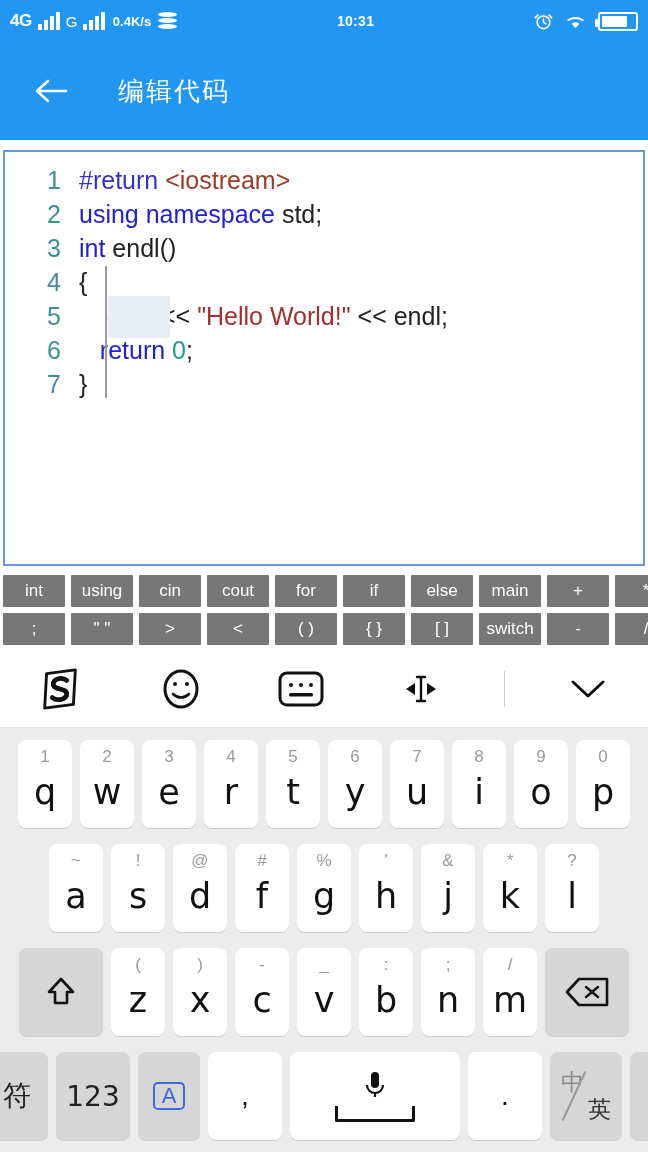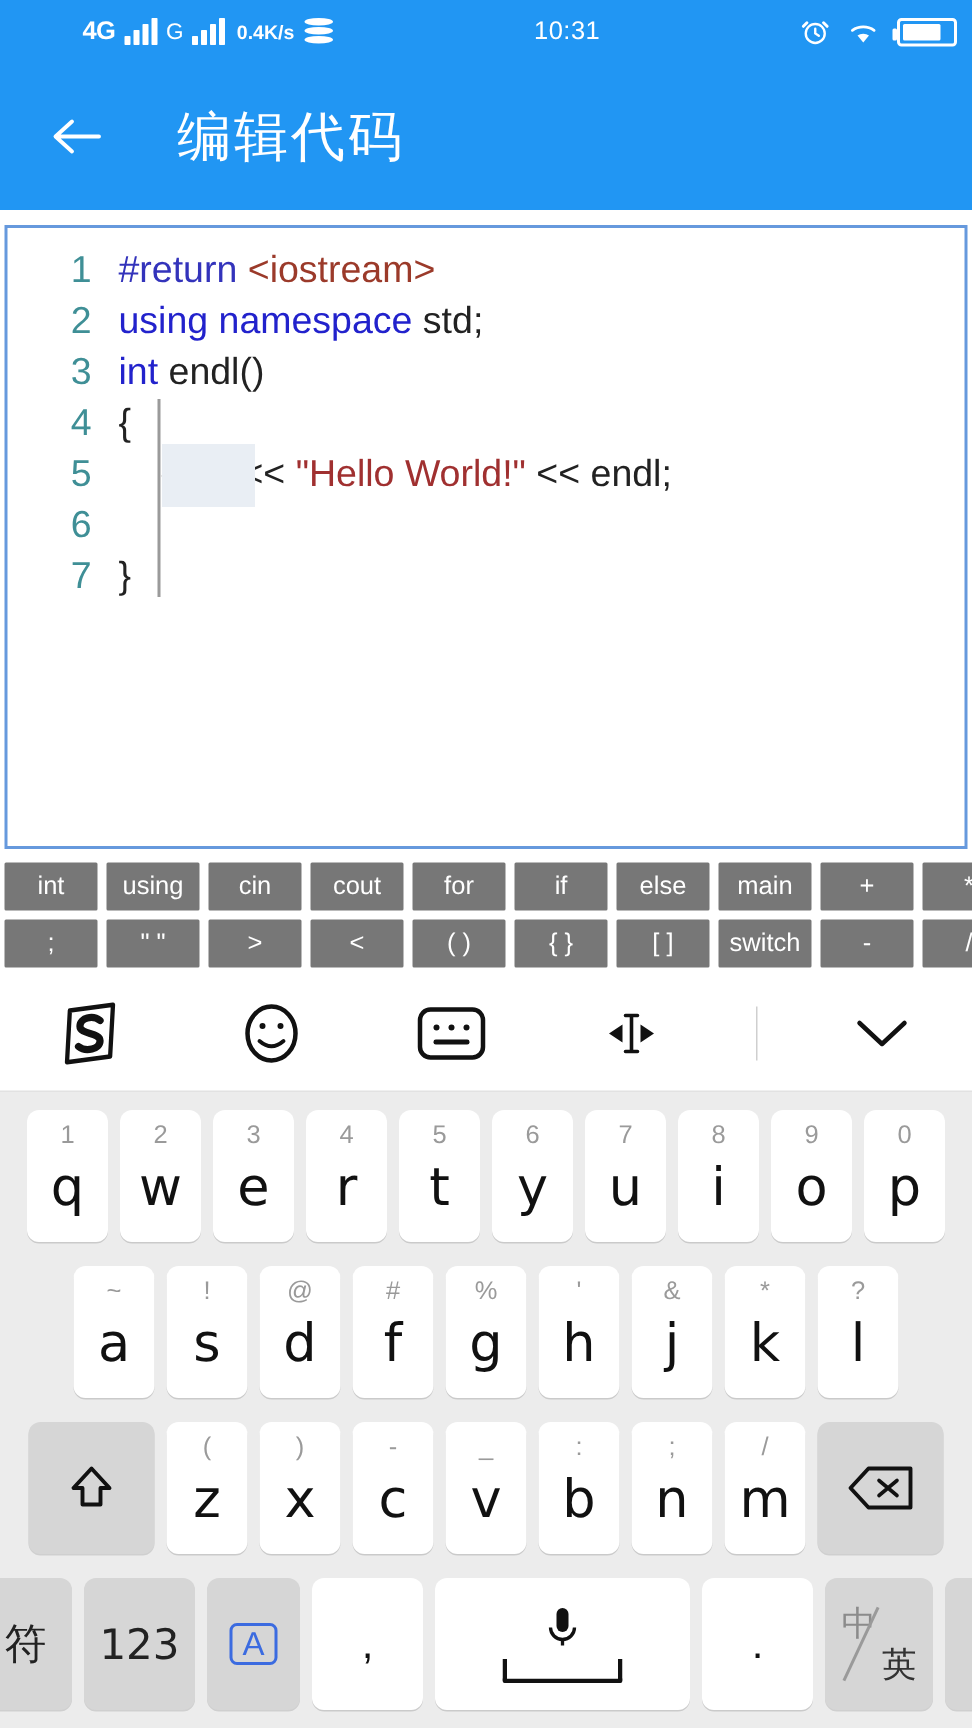--- a/index.html
+++ b/index.html
@@ -10,59 +10,59 @@
     overflow: hidden;
   }
   .screen { position: relative; width: 648px; height: 1152px; background: #fff; }
 
   
   .statusbar {
     height: 42px; background: #2196f3; color: #fff;
     display: flex; align-items: center; padding: 0 10px;
     font-size: 18px; font-weight: 700;
   }
-  .sb-left { display: flex; align-items: center; gap: 6px; flex: 0 0 auto; margin-left: 45px; }
+  .sb-left { display: flex; align-items: center; gap: 6px; flex: 0 0 auto; }
   .sb-center { flex: 1; display: flex; justify-content: center; }
   .sb-right { display: flex; align-items: center; gap: 12px; flex: 0 0 auto; }
   .net-label { font-size: 17px; font-weight: 700; letter-spacing: -0.5px; }
   .net-label.small { font-size: 15px; font-weight: 500; }
   .bars { display: flex; align-items: flex-end; gap: 2px; height: 18px; }
   .bars i { display: block; width: 4px; background: #fff; border-radius: 0.5px; }
   .bars i:nth-child(1) { height: 6px; }
   .bars i:nth-child(2) { height: 10px; }
   .bars i:nth-child(3) { height: 14px; }
   .bars i:nth-child(4) { height: 18px; }
   .speed { font-size: 13px; font-weight: 600; margin-left: 2px; }
   .datastack { position: relative; width: 19px; height: 20px; margin-left: 1px; }
   .datastack i { position: absolute; left: 0; width: 19px; height: 5px;
       background: #fff; border-radius: 50%/50%; }
   .datastack i:nth-child(1) { top: 1px; }
   .datastack i:nth-child(2) { top: 7px; }
   .datastack i:nth-child(3) { top: 13px; }
-  .clock { font-size: 17px; font-weight: 400; letter-spacing: 0.3px; }
+  .clock { font-size: 14px; font-weight: 700; letter-spacing: 0.3px; }
   .alarm { width: 19px; height: 19px; }
   .wifi { width: 21px; height: 17px; }
   .battery {
     width: 40px; height: 19px; border: 2px solid #fff; border-radius: 3px;
     position: relative; display: flex; align-items: center; padding: 2px;
   }
   .battery::after {
     content: ""; position: absolute; left: -5px; top: 5px;
     width: 3px; height: 8px; background: #fff; border-radius: 1px;
   }
   .battery .fill { height: 100%; background: #fff; border-radius: 1px; }
 
   
   .appbar {
     height: 98px; background: #2196f3; color: #fff;
     display: flex; align-items: center; padding-left: 32px;
   }
   .back-arrow { width: 40px; height: 30px; flex: 0 0 auto; }
   .appbar-title {
-    font-size: 36px; margin-left: 46px; letter-spacing: 2px;
+    font-size: 26px; margin-left: 46px; letter-spacing: 2px;
     font-family: "DejaVu Sans", "Liberation Sans", sans-serif;
   }
 
   
   .editor-wrap {
     position: absolute; top: 150px; left: 3px; right: 3px; height: 416px;
     border: 2px solid #6699dd; background: #fff; overflow: hidden;
   }
   .code { position: relative; padding-top: 14px; }
   .code-line {
@@ -242,20 +242,21 @@
         <div class="code-line">
           <span class="ln">4</span>
           <span class="src"><span>{</span></span>
         </div>
         <div class="code-line">
           <span class="ln">5</span>
           <span class="src"><span>    cout &lt;&lt; </span><span class="str">"Hello World!"</span><span> &lt;&lt; endl;</span></span>
         </div>
         <div class="code-line">
           <span class="ln">6</span>
+          <span class="src"><span>   </span><span class="kw">return </span><span class="num">0</span><span>;</span></span>
         </div>
         <div class="code-line">
           <span class="ln">7</span>
           <span class="src"><span>}</span></span>
         </div>
       </div>
   </div>
 
   <div class="shortcut-bar">
     <div class="sc-row" id="sc-row1">

